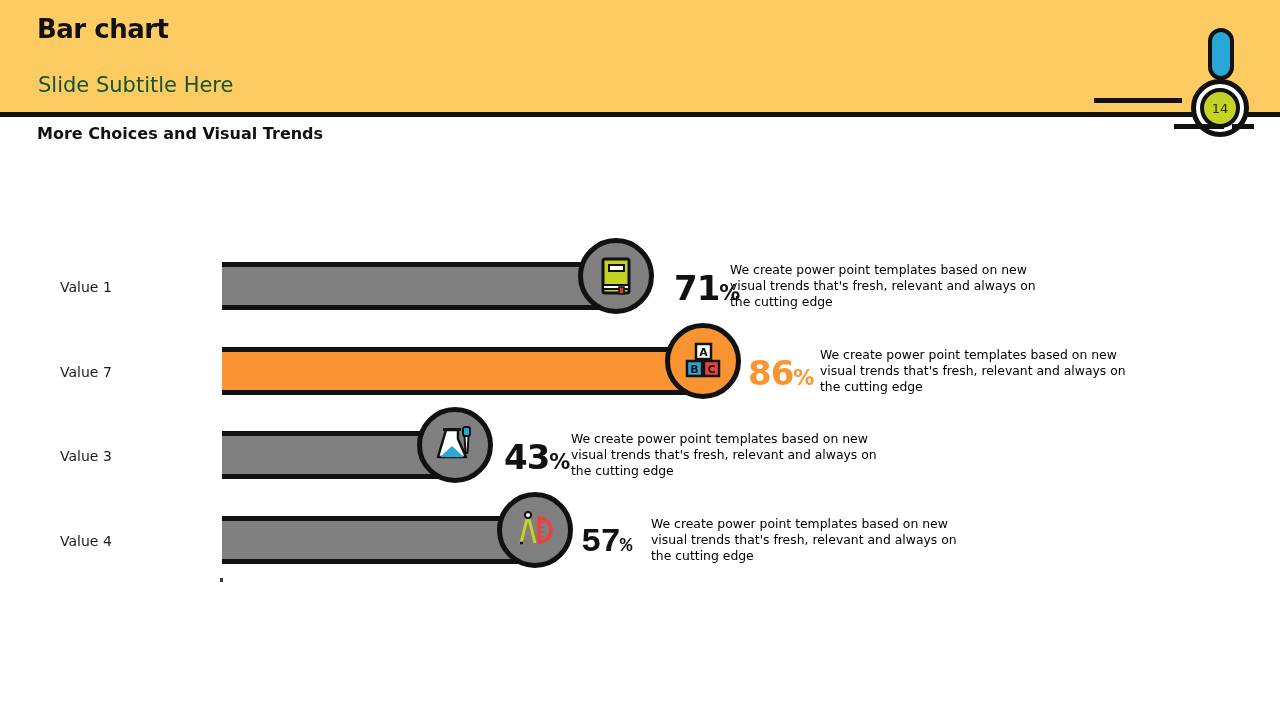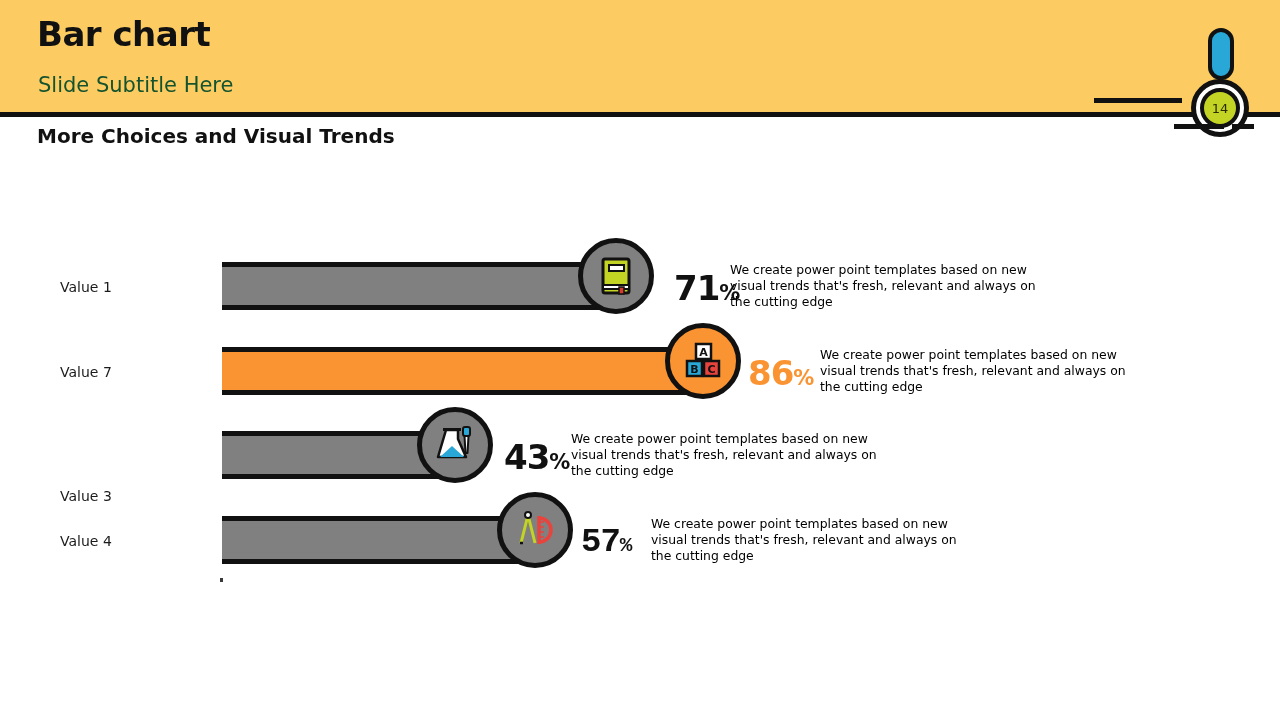--- a/index.html
+++ b/index.html
@@ -27,38 +27,38 @@
   .header-rule {
     position: absolute;
     left: 0; top: 112px;
     width: 1280px;
     height: 5px;
     background: #111111;
   }
   .slide-title {
     position: absolute;
     left: 37px; top: 14px;
-    font-size: 34px;
+    font-size: 26px;
     font-weight: bold;
     letter-spacing: -0.5px;
     color: #111111;
     white-space: nowrap;
   }
   .slide-subtitle {
     position: absolute;
     left: 38px; top: 73px;
     font-size: 21px;
     font-weight: normal;
     color: #14532d;
     white-space: nowrap;
   }
   .section-heading {
     position: absolute;
     left: 37px; top: 124px;
-    font-size: 20px;
+    font-size: 16px;
     font-weight: bold;
     color: #111111;
     white-space: nowrap;
   }
 
   
   .badge-cluster {
     position: absolute;
     left: 1090px; top: 18px;
     width: 190px;
@@ -245,21 +245,21 @@
         <text x="28.5" y="32" font-family="DejaVu Sans, sans-serif" font-size="11" font-weight="bold" fill="#111111" text-anchor="middle">C</text>
       </svg>
     </div>
     <div class="pct pct-orange" style="left:748px; top:9px;">
       <span>86</span><span class="sym">%</span>
     </div>
     <div class="desc" style="left:820px; top:0px; width:312px;">We create power point templates based on new visual trends that's fresh, relevant and always on the cutting edge</div>
   </div>
 
   <div class="row" style="top:431px;">
-    <div class="row-label" style="top:17px;margin-top:40px;">Value 3</div>
+    <div class="row-label" style="top:17px;">Value 3</div>
     <div class="bar bar-grey" style="top:0px; width:240px;"></div>
     <div class="icon-circle circle-grey" style="left:417px; top:-24px; width:76px; height:76px;">
       <svg width="40" height="40" viewBox="0 0 40 40">
         <path d="M11 5 L23 5 L23 14 L31 32 L3 32 Z" fill="#ffffff" stroke="#111111" stroke-width="2.5" stroke-linejoin="round"></path>
         <path d="M17 21 L29 32 L5 32 Z" fill="#29A8D8" stroke="none"></path>
         <rect x="8" y="3" width="18" height="3" fill="#111111"></rect>
         <rect x="28" y="2" width="7" height="9" rx="2" fill="#29A8D8" stroke="#111111" stroke-width="2"></rect>
         <path d="M29.5 11 L33.5 11 L32.5 28 L30.5 28 Z" fill="#ffffff" stroke="#111111" stroke-width="2" stroke-linejoin="round"></path>
       </svg>
     </div>

